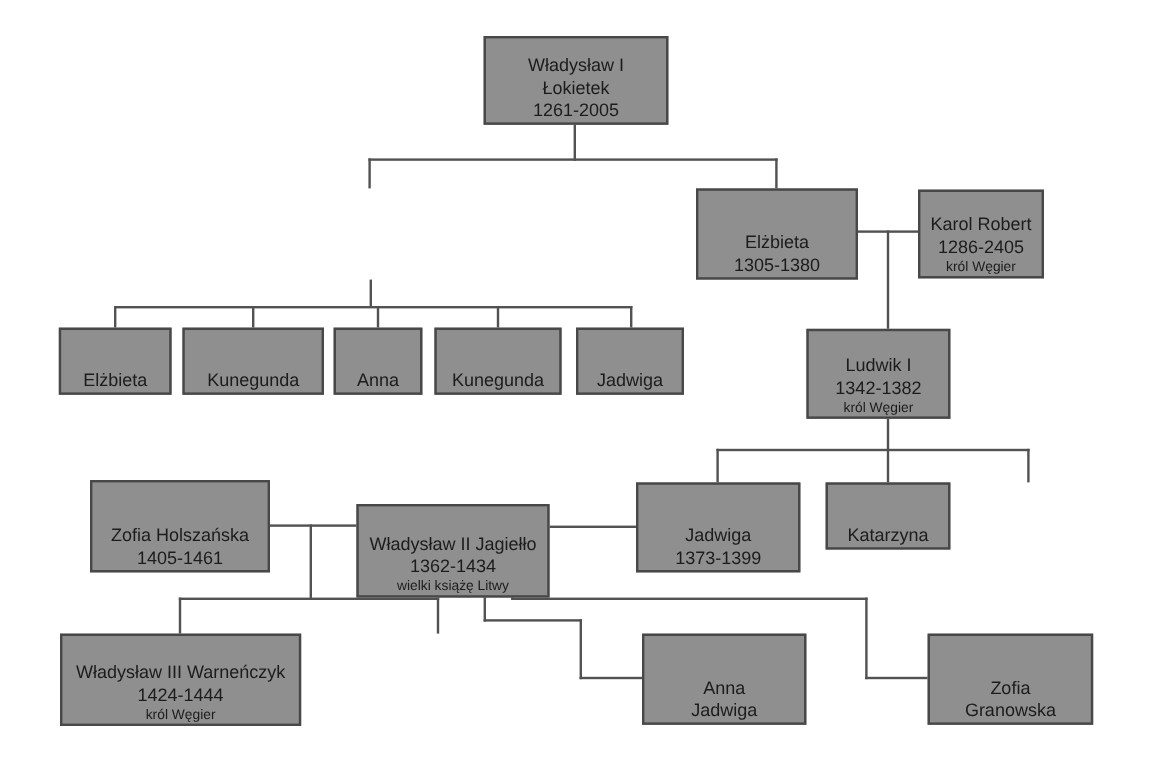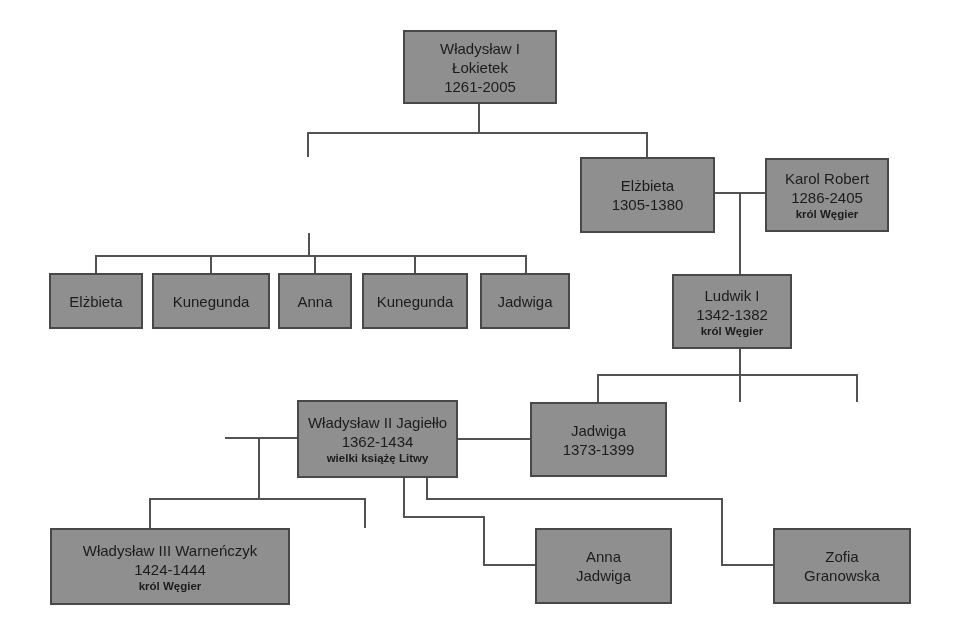--- a/index.html
+++ b/index.html
@@ -16,34 +16,33 @@
     overflow: hidden;
   }
   .node {
     position: absolute;
     background: #8f8f8f;
     border: 2px solid #484848;
     box-sizing: border-box;
     display: flex;
     flex-direction: column;
     align-items: center;
-    justify-content: center;
+    justify-content: flex-end;
     text-align: center;
     color: #1c1c1c;
   }
   .node .nm, .node .dt {
     font-size: 15px;
     line-height: 19px;
     white-space: nowrap;
   }
   .node .sub {
     font-size: 11.5px;
     line-height: 14px;
     white-space: nowrap;
-    font-weight: bold;
   }
   .line {
     position: absolute;
     background: #525252;
   }
 </style>
 </head>
 <body>
 
 <div id="canvas">
@@ -94,21 +93,21 @@
     <div class="nm">Łokietek</div>
     <div class="dt">1261-2005</div>
   </div>
 
 
   <div class="node" style="left:580px;top:157px;width:135px;height:76px">
     <div class="nm">Elżbieta</div>
     <div class="dt">1305-1380</div>
   </div>
 
-  <div class="node" style="left:765px;top:158px;width:124px;height:74px">
+  <div class="node" style="left:765px;top:158px;width:105px;height:74px">
     <div class="nm">Karol Robert</div>
     <div class="dt">1286-2405</div>
     <div class="sub">król Węgier</div>
   </div>
 
   <div class="node" style="left:49px;top:273px;width:94px;height:56px">
     <div class="nm">Elżbieta</div>
   </div>
   <div class="node" style="left:152px;top:273px;width:118px;height:56px">
     <div class="nm">Kunegunda</div>
@@ -122,35 +121,42 @@
   <div class="node" style="left:480px;top:273px;width:90px;height:56px">
     <div class="nm">Jadwiga</div>
   </div>
 
   <div class="node" style="left:672px;top:274px;width:120px;height:75px">
     <div class="nm">Ludwik I</div>
     <div class="dt">1342-1382</div>
     <div class="sub">król Węgier</div>
   </div>
 
+  <div class="node" style="left:75px;top:400px;width:150px;height:77px">
+    <div class="nm">Zofia Holszańska</div>
+    <div class="dt">1405-1461</div>
+  </div>
 
-  <div class="node" style="left:297px;top:400px;width:161px;height:78px">
+  <div class="node" style="left:297px;top:420px;width:161px;height:78px">
     <div class="nm">Władysław II Jagiełło</div>
     <div class="dt">1362-1434</div>
     <div class="sub">wielki książę Litwy</div>
   </div>
 
   <div class="node" style="left:530px;top:402px;width:137px;height:75px">
     <div class="nm">Jadwiga</div>
     <div class="dt">1373-1399</div>
   </div>
 
+  <div class="node" style="left:688px;top:402px;width:104px;height:56px">
+    <div class="nm">Katarzyna</div>
+  </div>
 
 
-  <div class="node" style="left:50px;top:528px;width:240px;height:77px">
+  <div class="node" style="left:50px;top:528px;width:201px;height:77px">
     <div class="nm">Władysław III Warneńczyk</div>
     <div class="dt">1424-1444</div>
     <div class="sub">król Węgier</div>
   </div>
 
 
   <div class="node" style="left:535px;top:528px;width:137px;height:76px">
     <div class="nm">Anna</div>
     <div class="nm">Jadwiga</div>
   </div>

